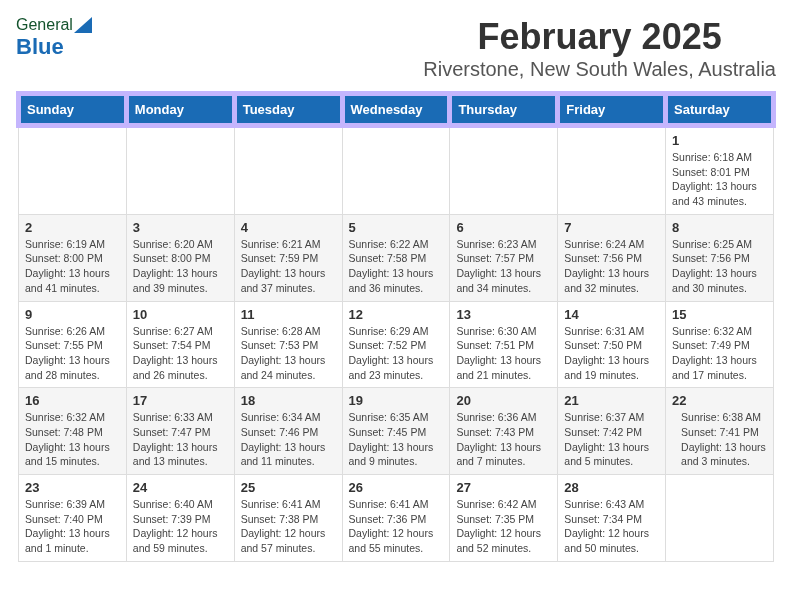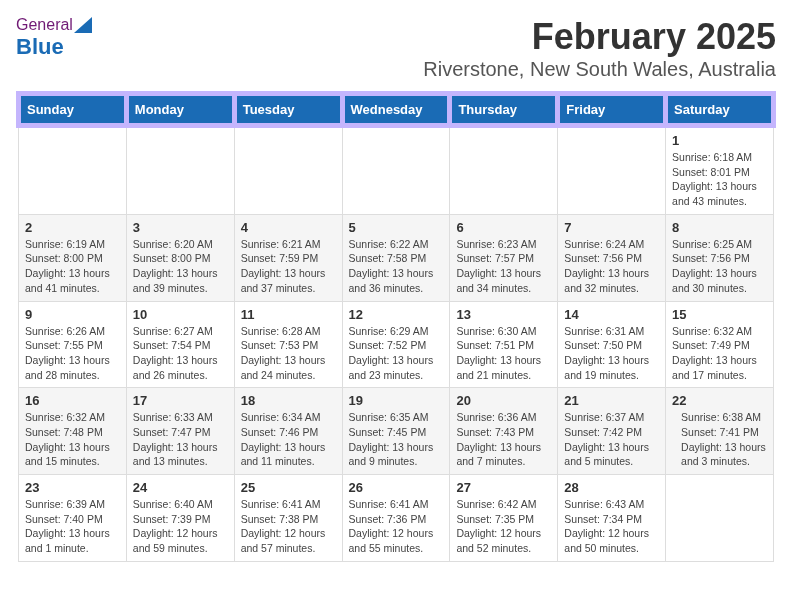--- a/index.html
+++ b/index.html
@@ -14,23 +14,23 @@
       display: flex;
       justify-content: space-between;
       align-items: flex-start;
       margin-bottom: 10px;
     }
     .logo {
       display: flex;
       flex-direction: column;
       align-items: flex-start;
     }
-    .logo-general { color: #701a75; }
+    .logo-general { color: #14532d; }
     .logo-blue { color: #1a6bb5; }
-    .title-section { text-align: right; }
+    .title-section { text-align: center; }
     .month-title {
       font-size: 36px;
       font-weight: bold;
       color: #333;
     }
     .subtitle {
       font-size: 20px;
       color: #555;
     }
     .calendar {

